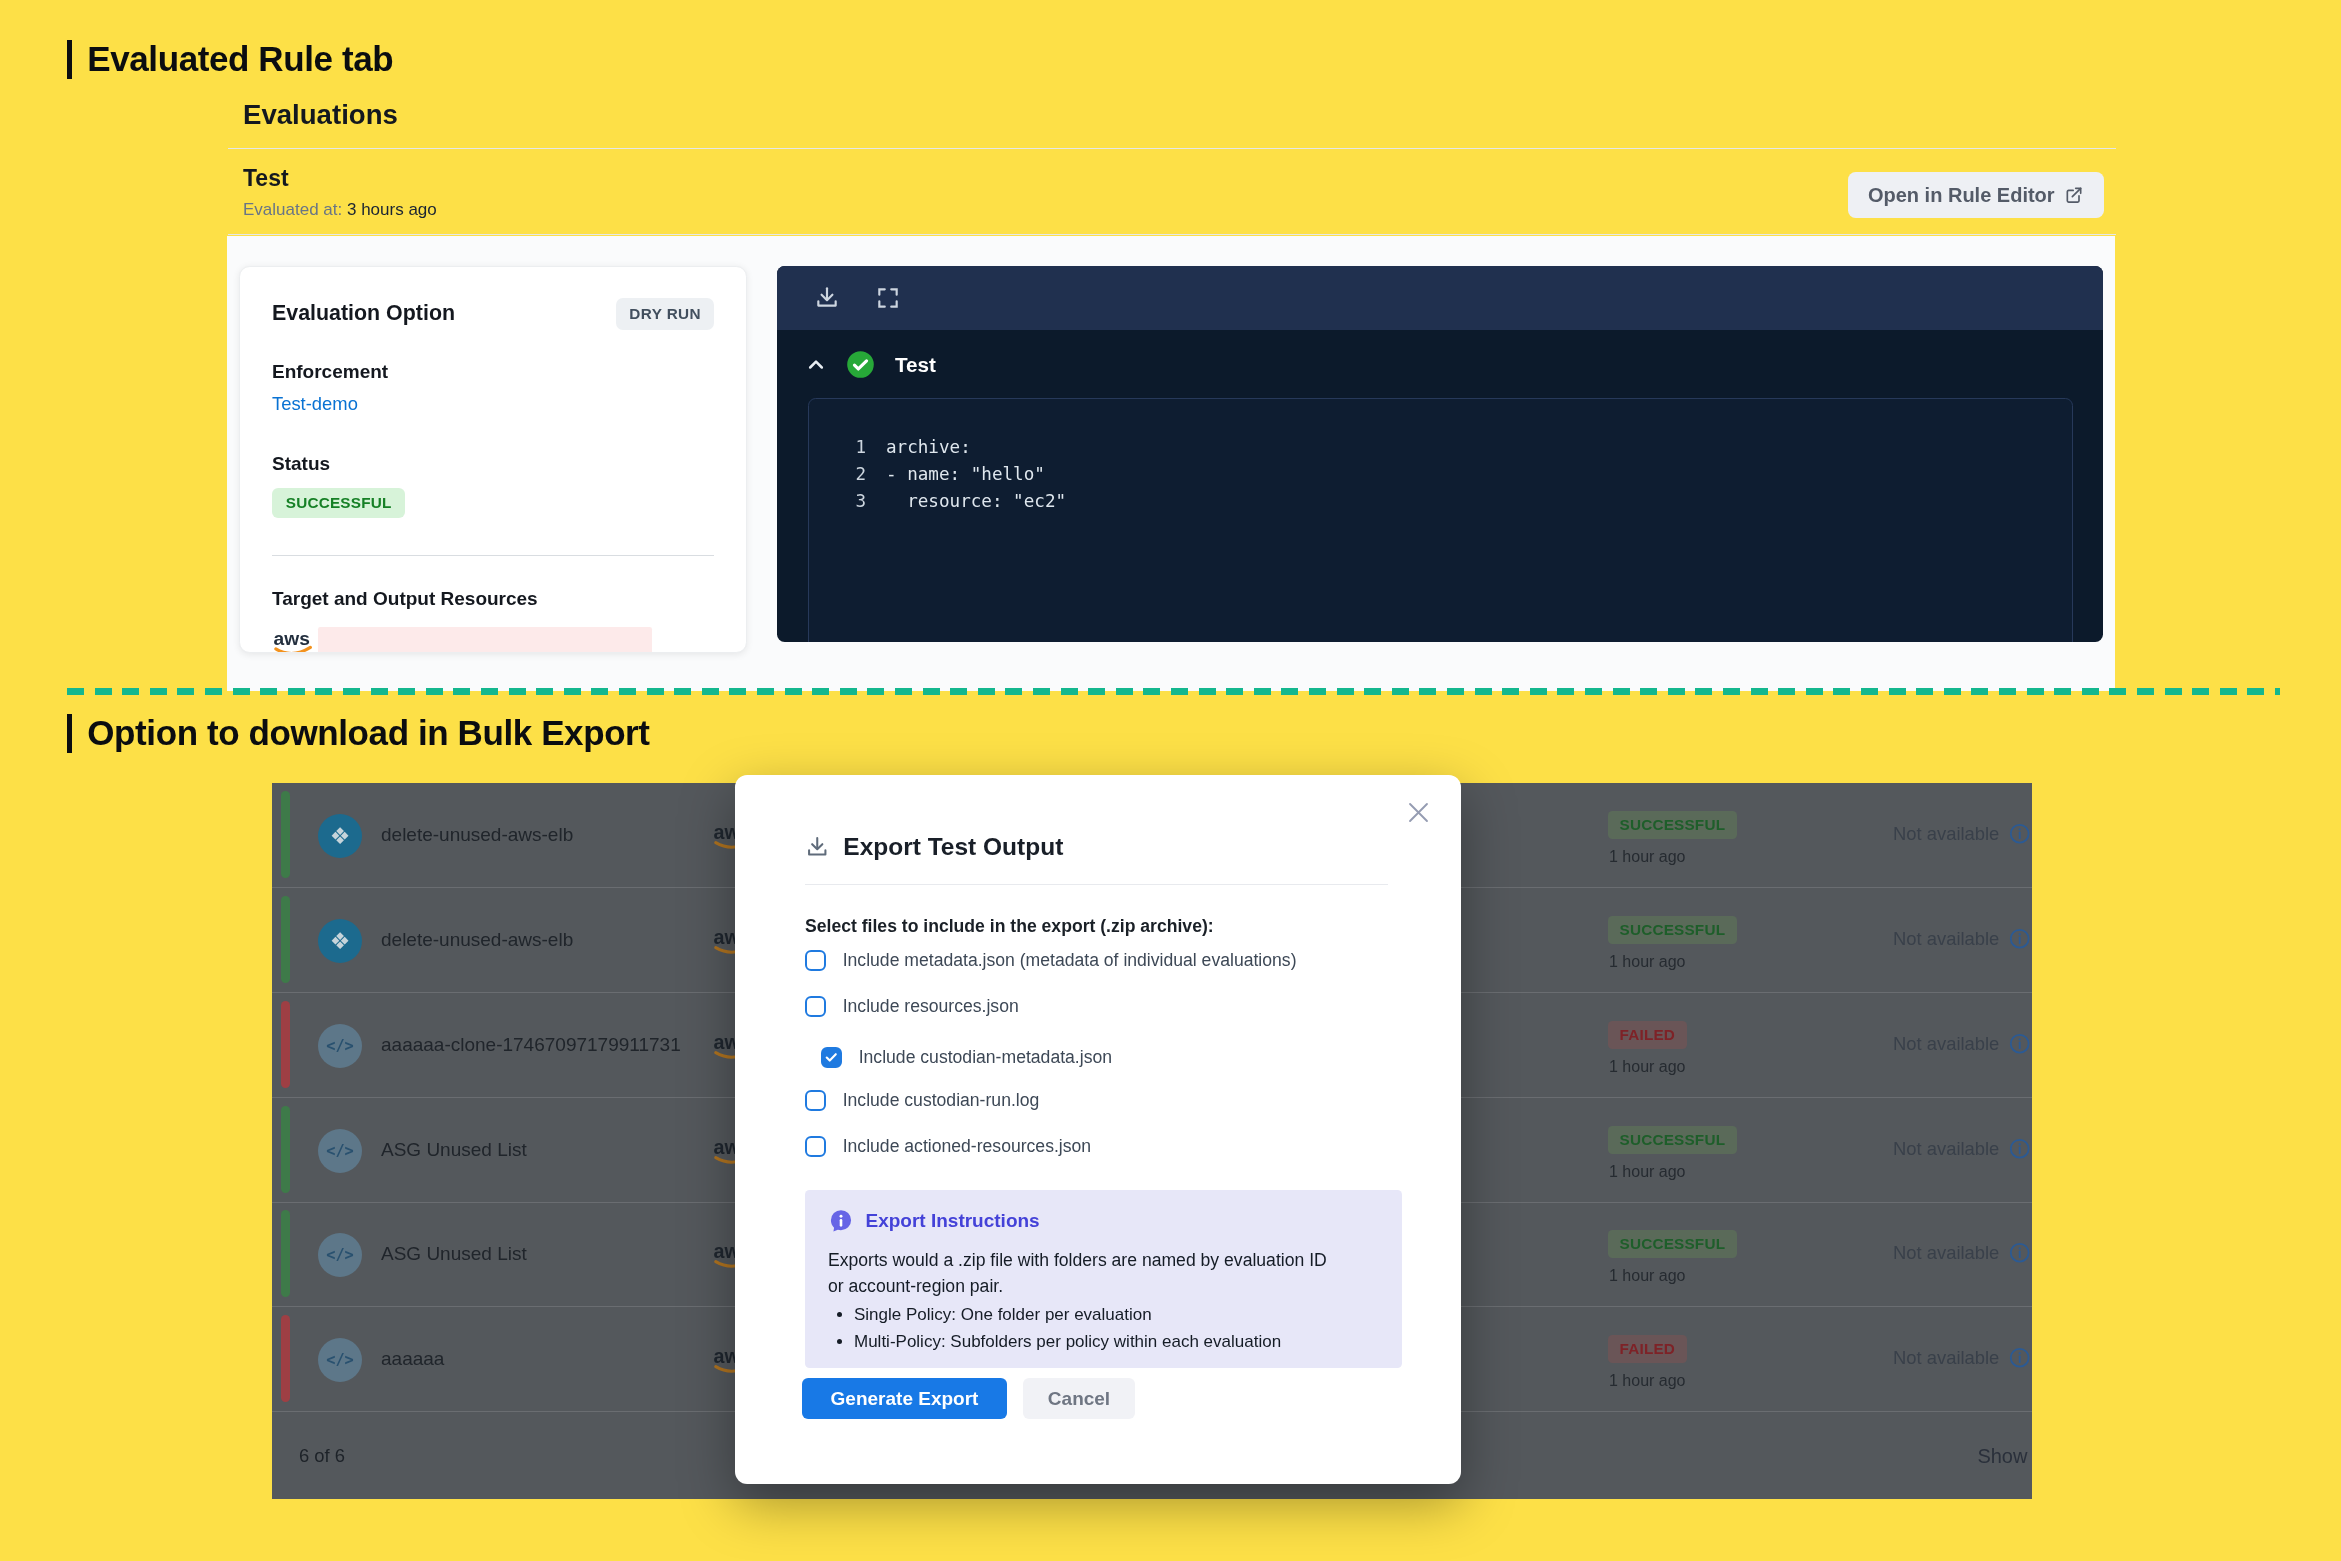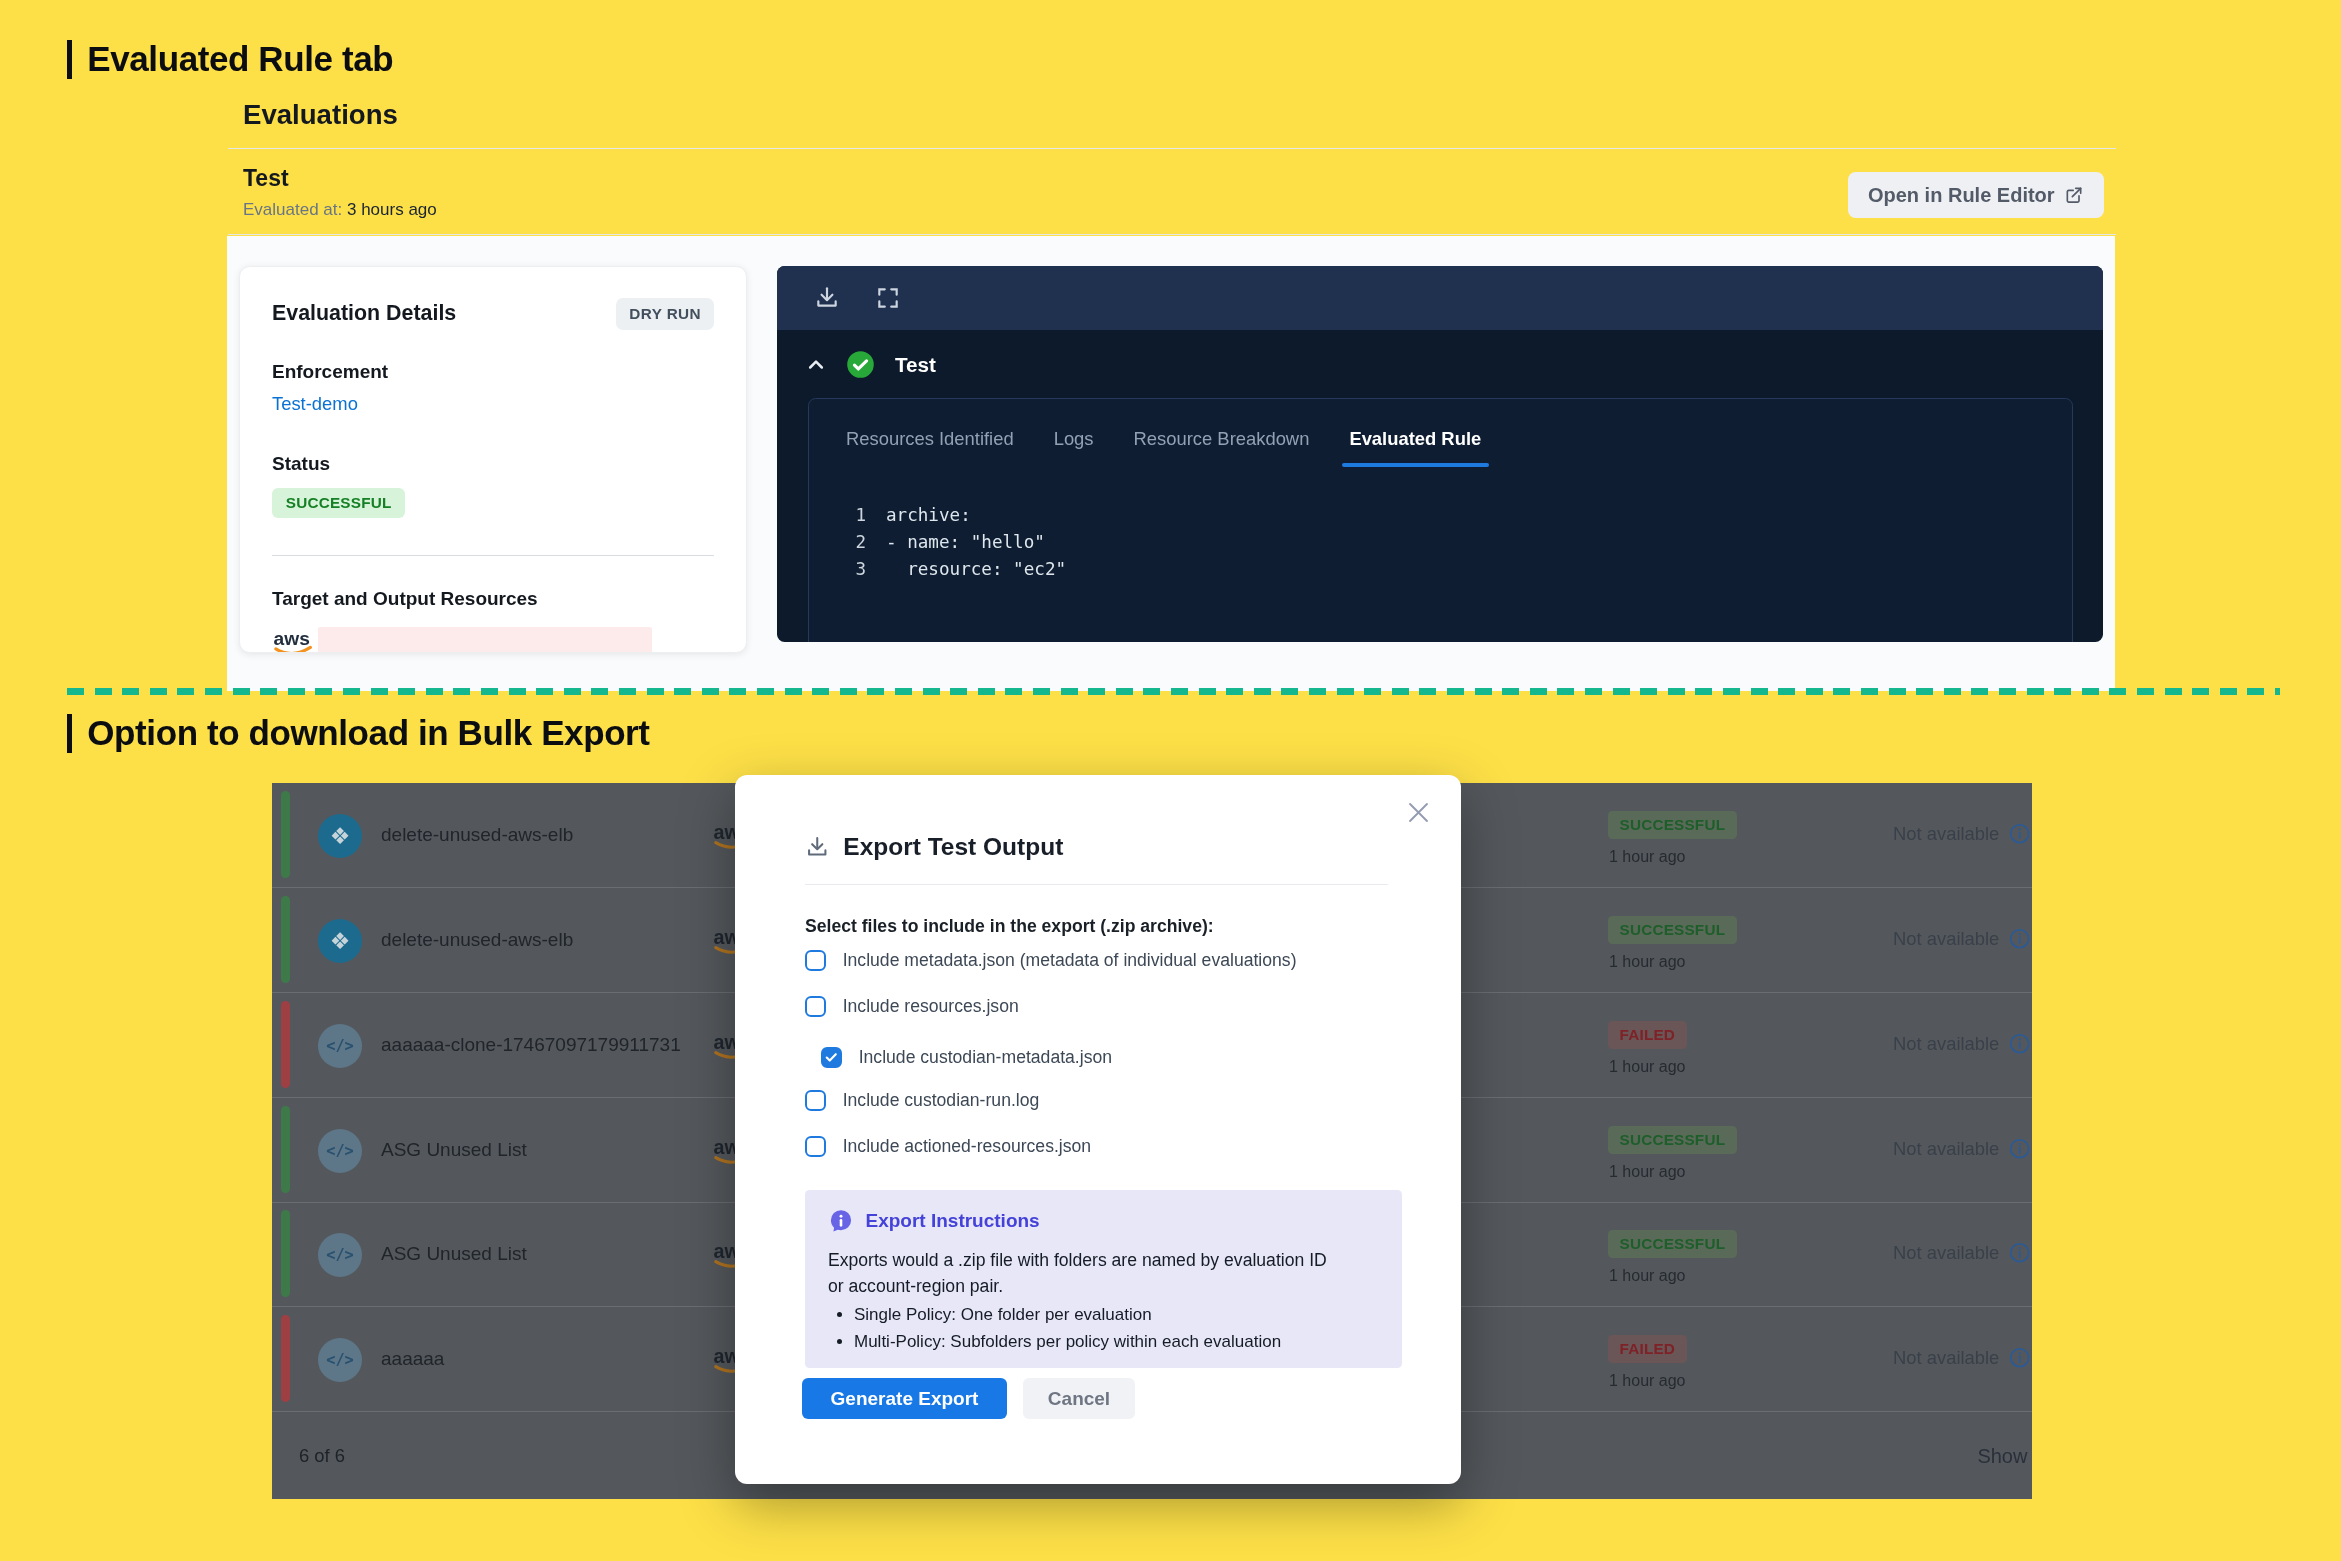--- a/index.html
+++ b/index.html
@@ -135,21 +135,21 @@
           <path d="M20 4 10 14"></path>
         </svg>
     </div>
     <div class="rule2"></div>
   </div>
 
   <div class="panels-bg"></div>
 
   <div class="details-card">
     <div class="dc-titlerow">
-      <span class="dc-title">Evaluation Details</span>
+      <span class="dc-title">Evaluation Option</span>
       <span class="dryrun">DRY RUN</span>
     </div>
     <div class="dc-label enf-label">Enforcement</div>
     <div class="enf-link">Test-demo</div>
     <div class="dc-label status-label">Status</div>
     <div><span class="success-badge">SUCCESSFUL</span></div>
     <div class="dc-hr"></div>
     <div class="dc-label target-label">Target and Output Resources</div>
     <div class="aws-row">
       <svg width="43" height="34" viewBox="0 0 56 44">
@@ -179,26 +179,20 @@
       <svg class="chev" viewBox="0 0 24 24" fill="none" stroke="currentColor" stroke-width="3" stroke-linecap="round" stroke-linejoin="round">
           <path d="m5 15 7-7 7 7"></path>
         </svg>
       <svg class="ok-circle" viewBox="0 0 24 24">
           <circle cx="12" cy="12" r="11" fill="#27a838"></circle>
           <path d="m7 12.5 3.2 3.2L17 9" fill="none" stroke="#fff" stroke-width="2.6" stroke-linecap="round" stroke-linejoin="round"></path>
         </svg>
       <span class="eval-row-name">Test</span>
     </div>
     <div class="inner-panel">
-      <div class="tabs">
-        <span class="tab">Resources Identified</span>
-        <span class="tab">Logs</span>
-        <span class="tab">Resource Breakdown</span>
-        <span class="tab active">Evaluated Rule</span>
-      </div>
       <div class="code">
         <div class="code-line">
             <span class="code-num">1</span>
             <span class="code-text">archive:</span>
           </div>
         <div class="code-line">
             <span class="code-num">2</span>
             <span class="code-text">- name: "hello"</span>
           </div>
         <div class="code-line">

